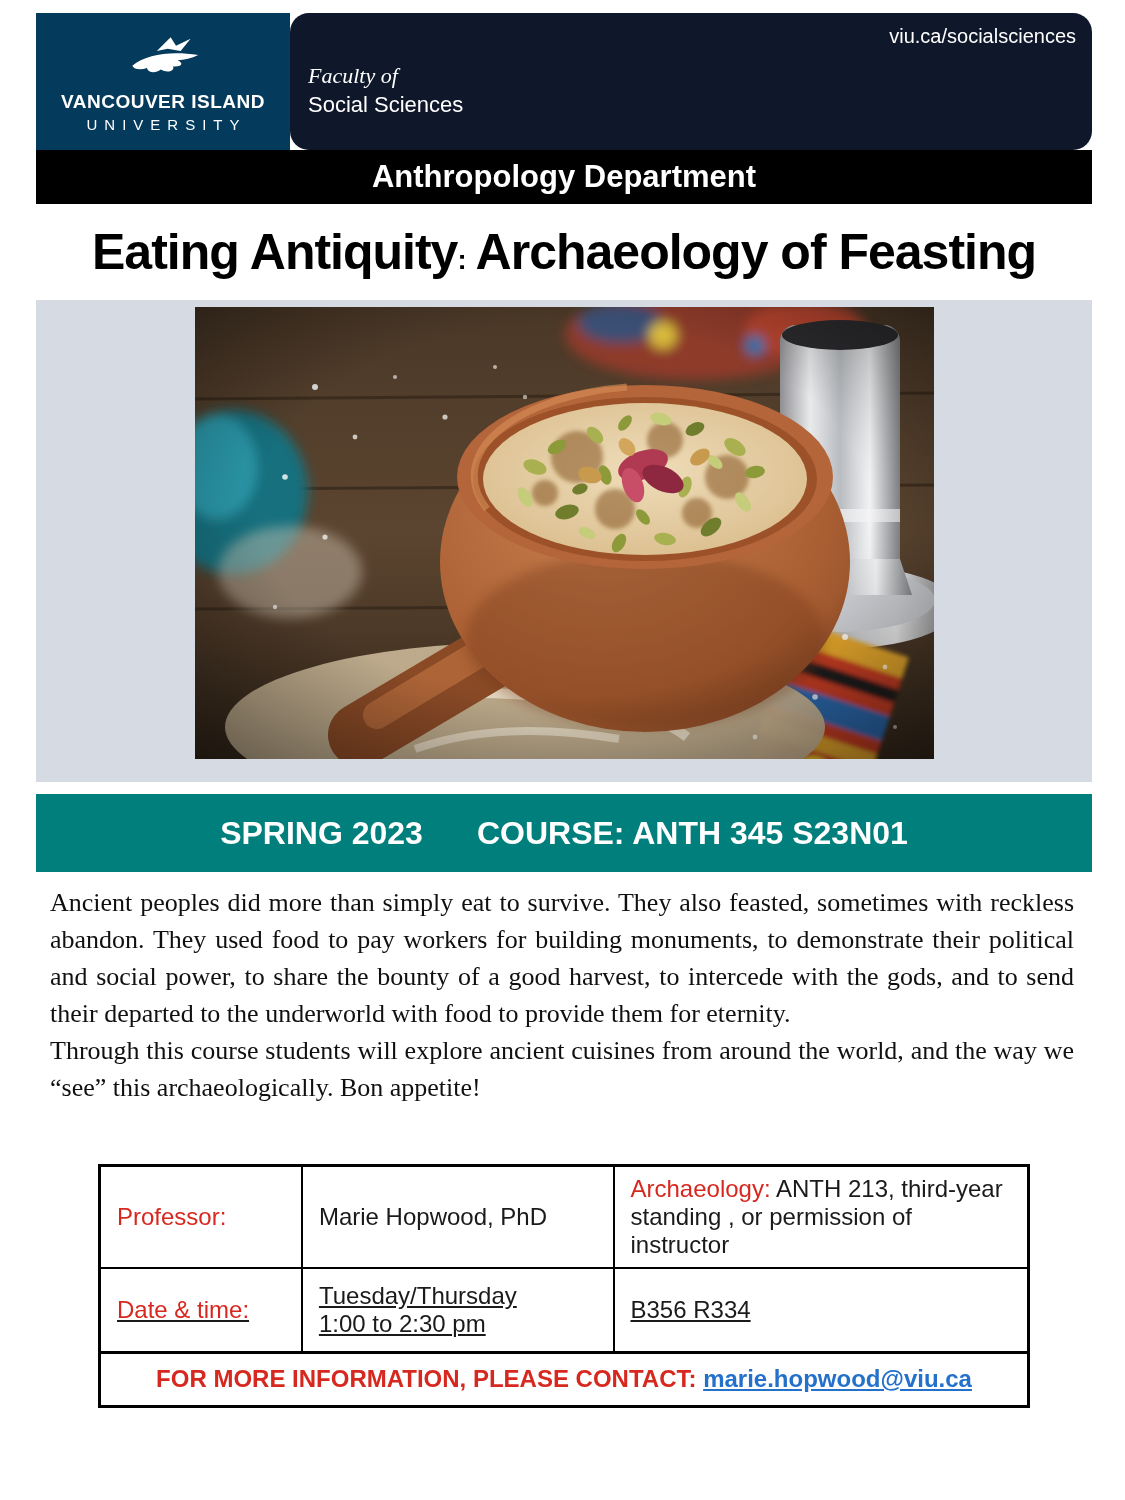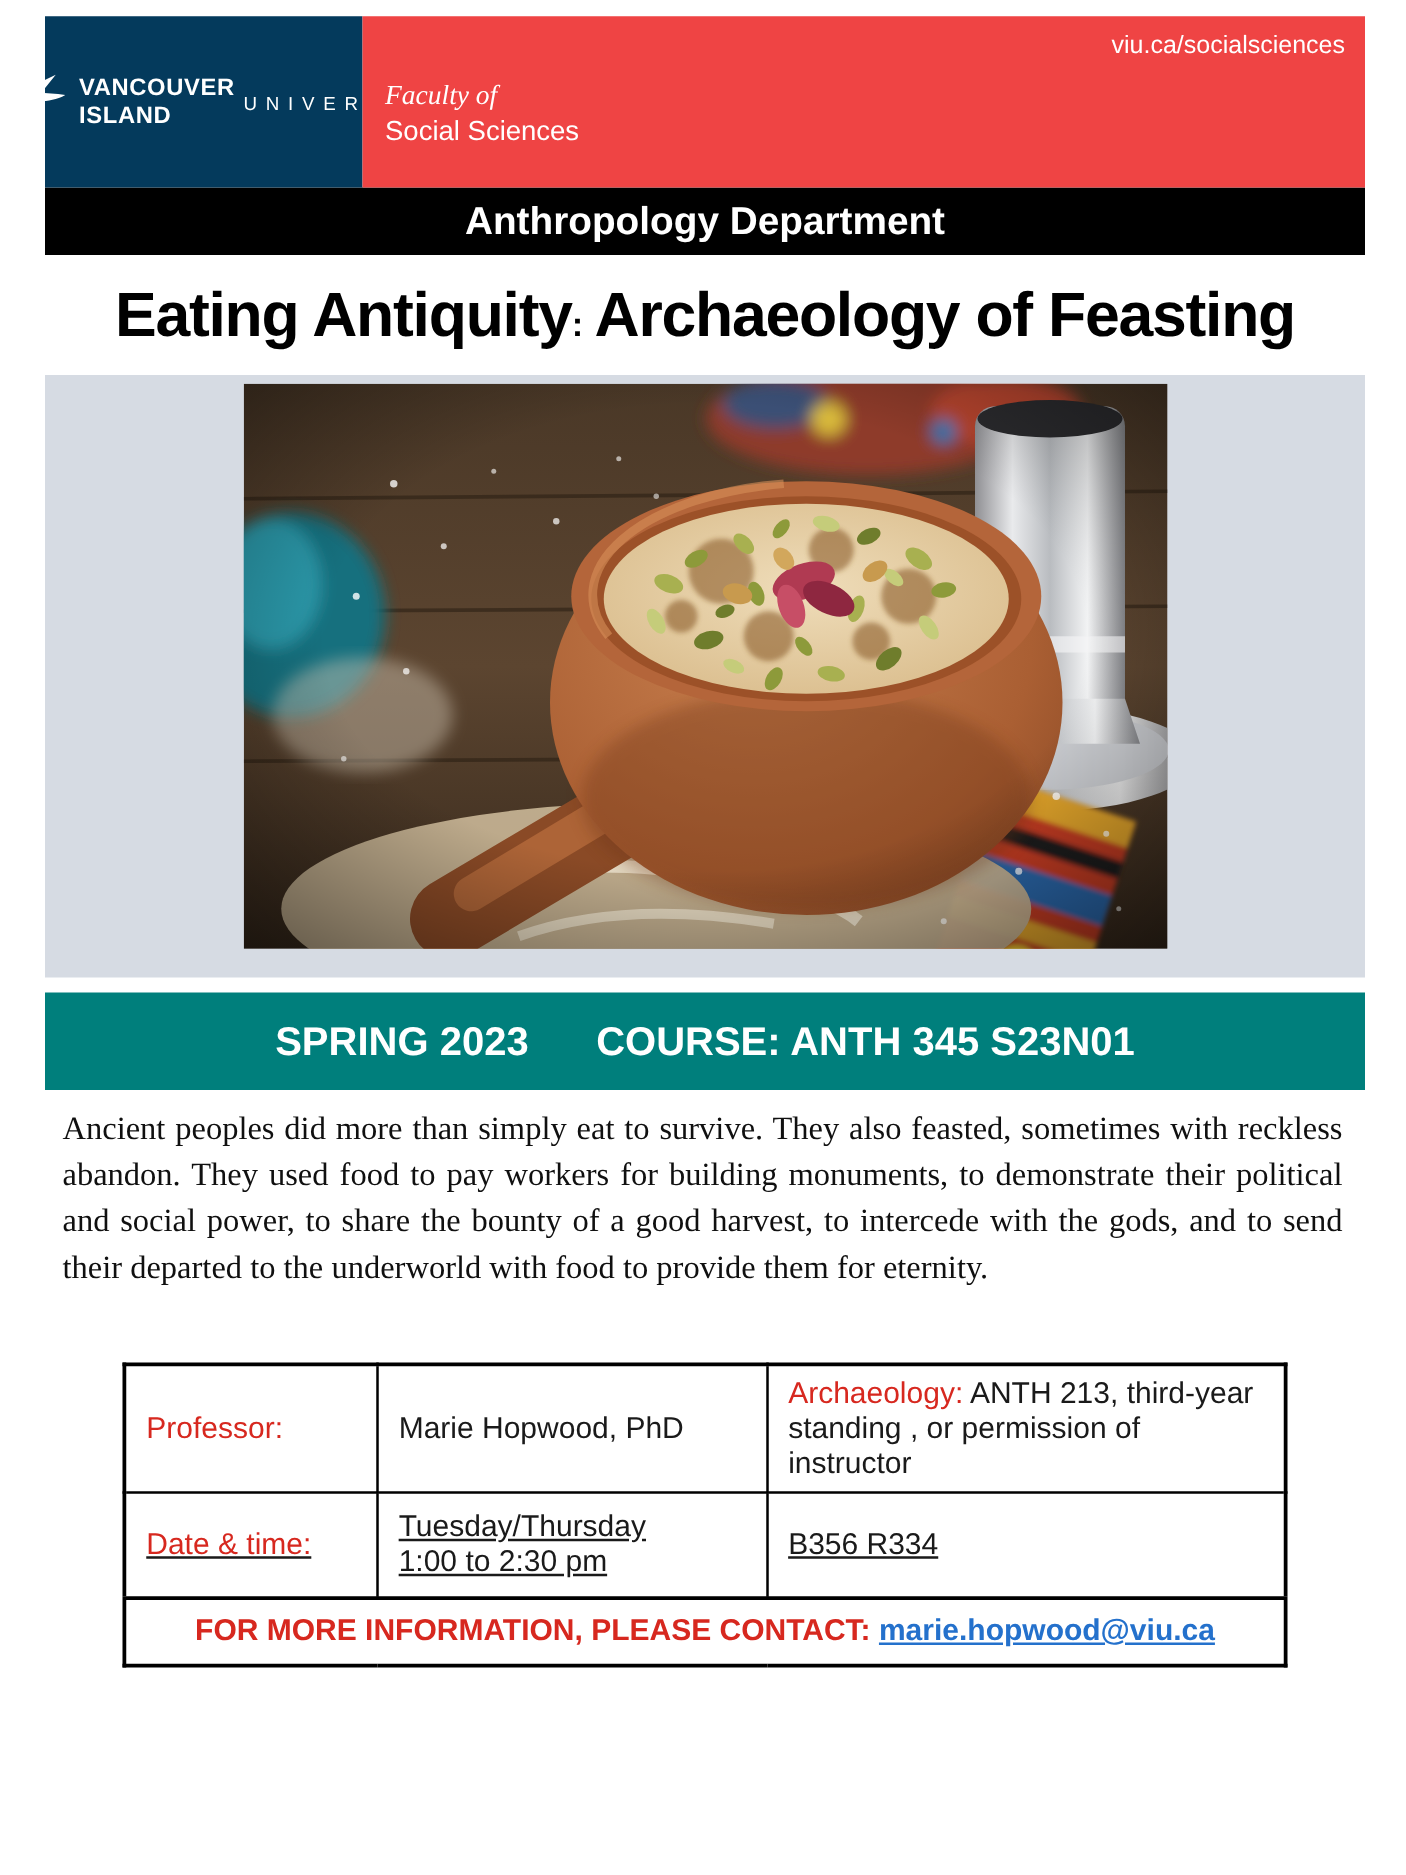--- a/index.html
+++ b/index.html
@@ -2,26 +2,26 @@
 <html><head>
 <meta charset="utf-8">
 <style>
   html,body{margin:0;padding:0;background:#fff;}
   .page{position:relative;width:1125px;height:1500px;background:#fff;
         font-family:"Liberation Sans",sans-serif;overflow:hidden;}
   .content{margin-left:36px;width:1056px;}
 
   
   .header-row{display:flex;height:137px;margin-top:13px;}
-  .logo-box{width:254px;background:#043a5c;color:#fff;display:flex;flex-direction:row;
+  .logo-box{width:254px;background:#043a5c;color:#fff;display:flex;flex-direction:column;
             align-items:center;justify-content:center;flex-shrink:0;}
   .logo-mark{line-height:0;margin-bottom:6px;}
   .logo-line1{font-size:19px;font-weight:bold;letter-spacing:.5px;}
   .logo-line2{font-size:15px;letter-spacing:7px;margin-top:3px;text-indent:7px;}
-  .faculty-box{flex:1;background:#ef4444;color:#fff;position:relative;}
+  .faculty-box{flex:1;background:#0f172a;color:#fff;position:relative;border-radius:19px;}
   .header-url{position:absolute;top:12px;right:16px;font-size:20px;}
   .faculty-text{position:absolute;left:18px;top:50px;}
   .faculty-prefix{font-family:Liberation Serif, serif;font-style:italic;font-size:22px;}
   .faculty-name{font-size:22px;margin-top:3px;}
 
   
   .dept-bar{background:#000;height:54px;display:flex;align-items:center;justify-content:center;}
   .dept-title{color:#fff;font-size:31px;font-weight:bold;}
 
   
@@ -249,20 +249,21 @@
       </div>
     </div>
 
     <div class="course-banner">
       <span>SPRING 2023</span>
       <span>COURSE: ANTH 345 S23N01</span>
     </div>
 
     <div class="description">
       <p>Ancient peoples did more than simply eat to survive.  They also feasted, sometimes with reckless abandon.  They used food to pay workers for building monuments, to demonstrate their political and social power, to share the bounty of a good harvest, to intercede with the gods, and to send their departed to the underworld with food to provide them for eternity.</p>
+      <p>Through this course students will explore ancient cuisines from around the world, and the way we “see” this archaeologically.  Bon appetite!</p>
     </div>
 
     <table class="info-table">
       <tbody>
         <tr class="row-1">
           <td class="col-label red">Professor:</td>
           <td class="col-mid">Marie Hopwood, PhD</td>
           <td class="col-wide"><span class="red">Archaeology:</span><span> ANTH 213, third-year standing , or permission of instructor</span></td>
         </tr>
         <tr class="row-2">

